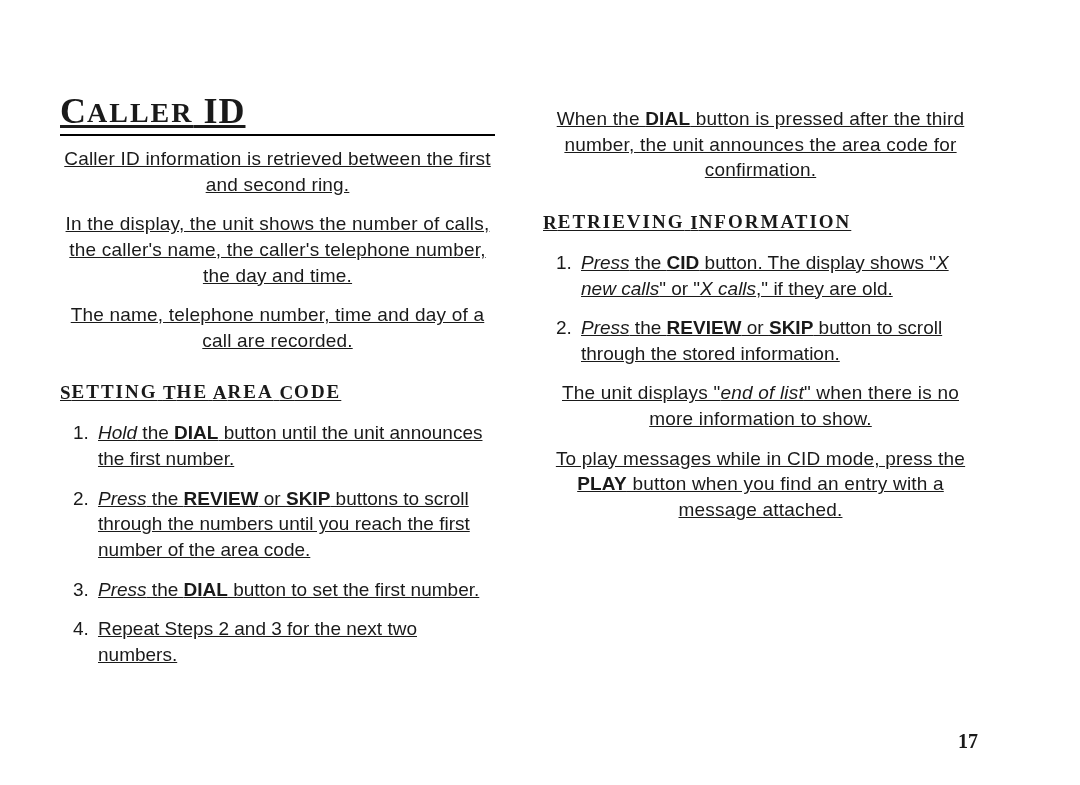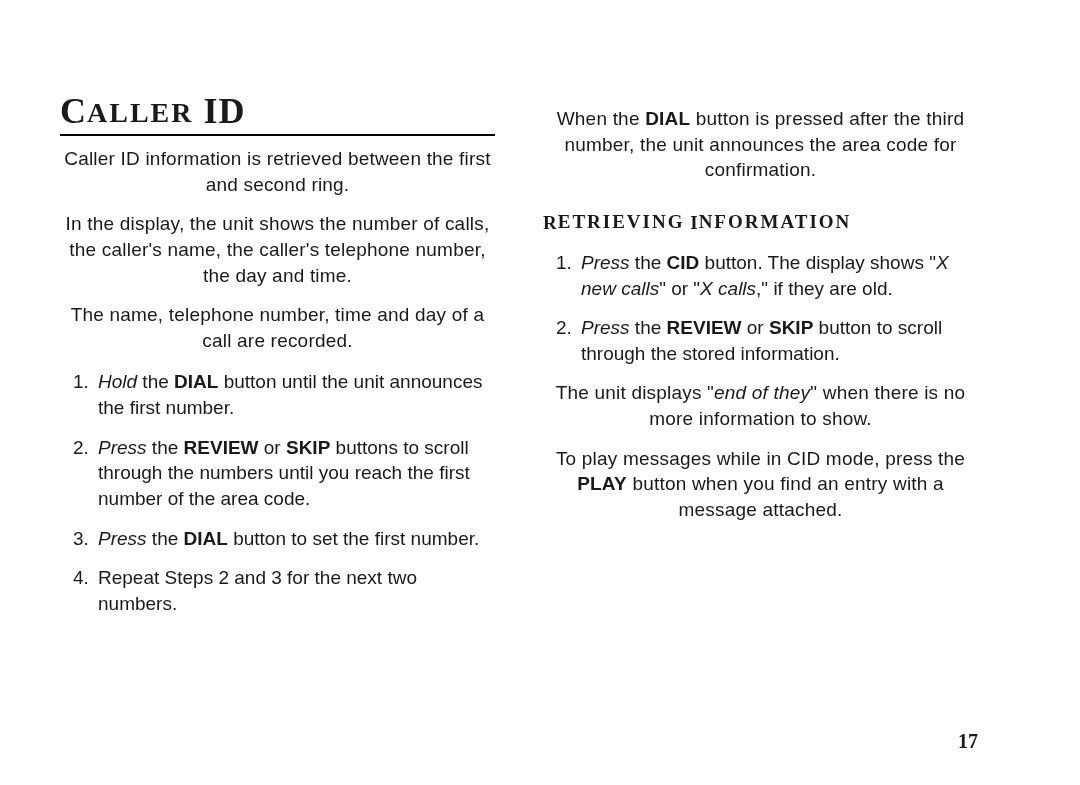--- a/index.html
+++ b/index.html
@@ -10,20 +10,21 @@
     background: #ffffff;
     font-family: "Helvetica Neue", Helvetica, Arial, sans-serif;
     color: #1a1a1a;
   }
   .page {
     box-sizing: border-box;
     width: 1038px;
     height: 785px;
     padding: 70px 60px 46px 60px;
     position: relative;
+    text-decoration: underline;
   }
   .columns {
     display: flex;
     gap: 48px;
   }
   .col {
     flex: 1 1 0;
     min-width: 0;
   }
   h1.title {
@@ -83,20 +84,23 @@
 
     <div class="col">
       <h1 class="title">
         <span class="big">C</span><span class="sc">ALLER</span><span class="big"> ID</span>
       </h1>
 
       <p>Caller ID information is retrieved between the first and second ring.</p>
       <p>In the display, the unit shows the number of calls, the caller's name, the caller's telephone number, the day and time.</p>
       <p>The name, telephone number, time and day of a call are recorded.</p>
 
+      <h2 class="subhead">
+        <span class="big">S</span><span class="sc">ETTING</span><span> </span><span class="big">T</span><span class="sc">HE</span><span> </span><span class="big">A</span><span class="sc">REA</span><span> </span><span class="big">C</span><span class="sc">ODE</span>
+      </h2>
 
       <ol>
         <li>
           <span class="i">Hold</span><span> the </span><span class="b">DIAL</span><span> button until the unit announces the first number.</span>
         </li>
         <li>
           <span class="i">Press</span><span> the </span><span class="b">REVIEW</span><span> or </span><span class="b">SKIP</span><span> buttons to scroll through the numbers until you reach the first number of the area code.</span>
         </li>
         <li>
           <span class="i">Press</span><span> the </span><span class="b">DIAL</span><span> button to set the first number.</span>
@@ -119,21 +123,21 @@
       <ol>
         <li>
           <span class="i">Press</span><span> the </span><span class="b">CID</span><span> button. The display shows "</span><span class="i">X new calls</span><span>" or "</span><span class="i">X calls</span><span>," if they are old.</span>
         </li>
         <li>
           <span class="i">Press</span><span> the </span><span class="b">REVIEW</span><span> or </span><span class="b">SKIP</span><span> button to scroll through the stored information.</span>
         </li>
       </ol>
 
       <p>
-        <span>The unit displays "</span><span class="i">end of they</span><span>" when there is no more information to show.</span>
+        <span>The unit displays "</span><span class="i">end of list</span><span>" when there is no more information to show.</span>
       </p>
       <p>
         <span>To play messages while in CID mode, press the </span><span class="b">PLAY</span><span> button when you find an entry with a message attached.</span>
       </p>
 
     </div>
 
   </div>
 
   <div class="pagenum">17</div>

